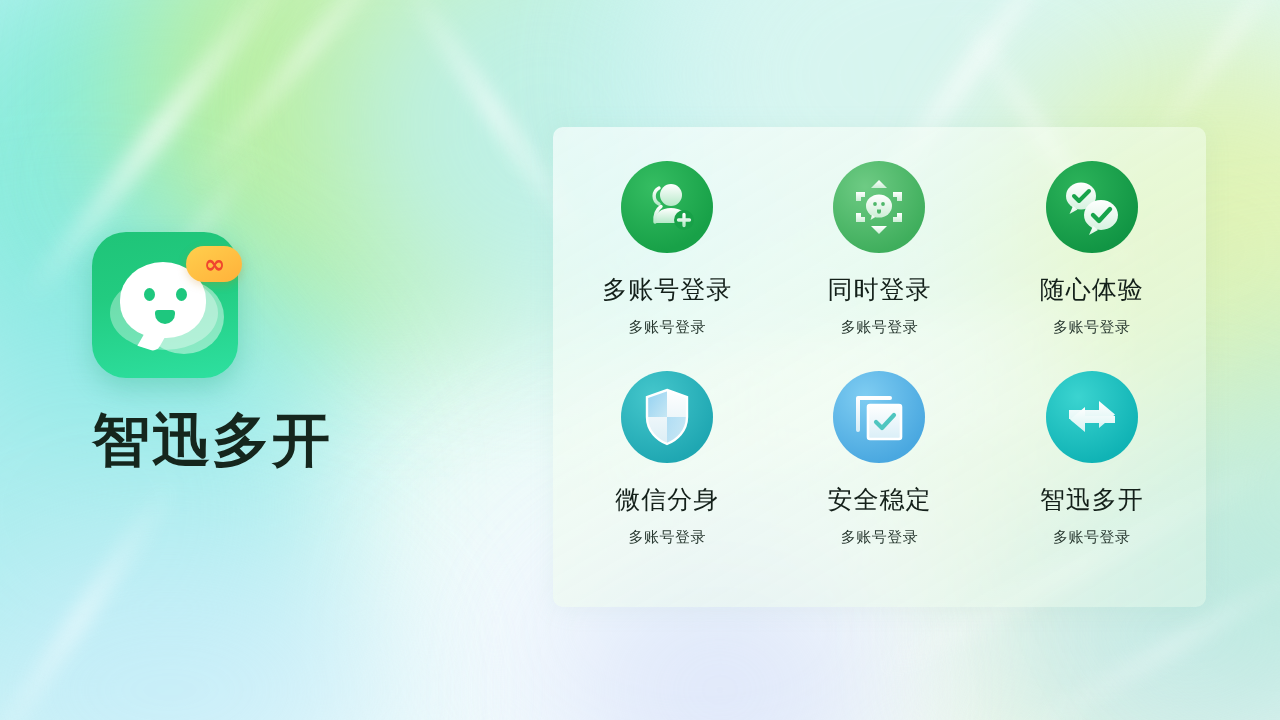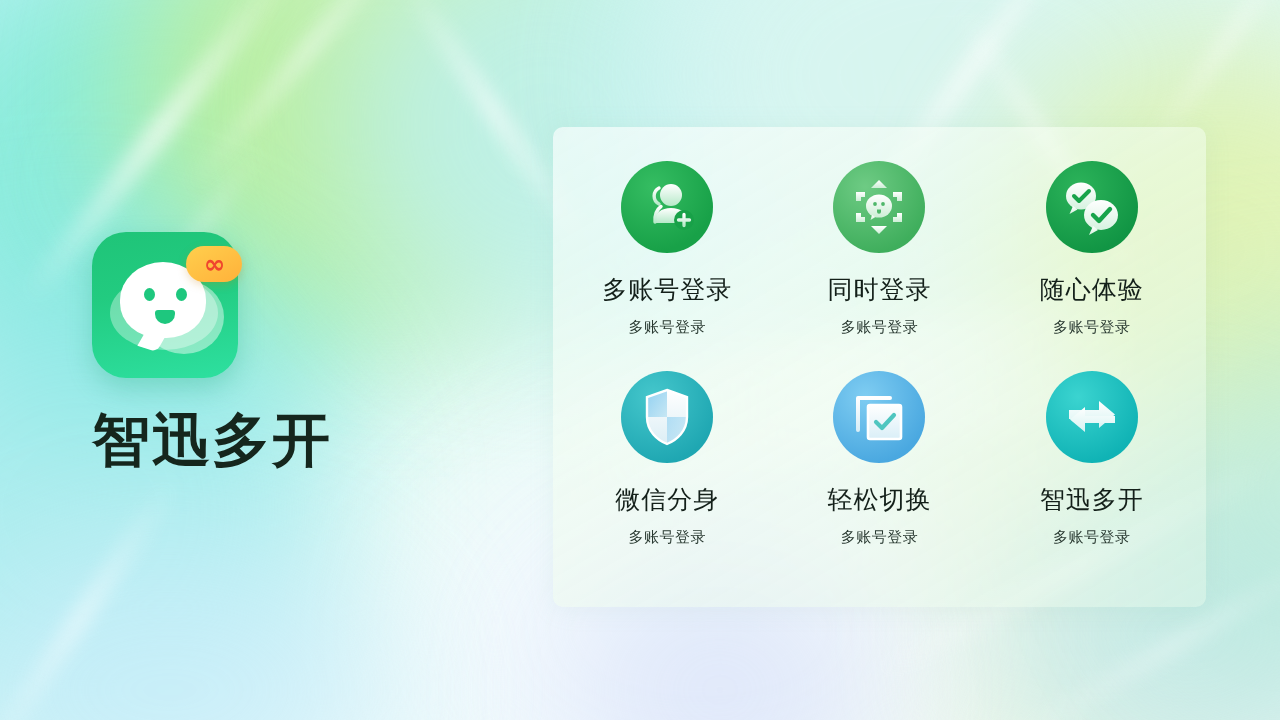--- a/index.html
+++ b/index.html
@@ -278,21 +278,21 @@
             <stop offset="0" stop-color="#ffffff"></stop>
                 <stop offset="1" stop-color="#d9eef7"></stop>
           </linearGradient>
             </defs>
           <path d="M8 42V10h32" fill="none" stroke="url(#g5)" stroke-width="4" stroke-linecap="round" stroke-linejoin="round"></path>
           <rect x="18" y="17" width="33" height="34" rx="2" fill="url(#g5)"></rect>
           <rect x="18" y="17" width="33" height="34" rx="2" fill="none" stroke="#ffffff" stroke-width="2.6"></rect>
           <path d="M26 34l6 6 12-13" fill="none" stroke="#4fc6c0" stroke-width="4.2" stroke-linecap="round" stroke-linejoin="round"></path>
         </svg>
       </div>
-      <div class="f-title">轻松切换</div>
+      <div class="f-title">安全稳定</div>
       <div class="f-sub">多账号登录</div>
     </div>
 
     <div class="feature">
       <div class="circ" style="background:radial-gradient(circle at 35% 28%,#3bd4d0,#10b3b5 75%);">
         <svg width="58" height="52" viewBox="0 0 58 52">
           <defs>
               <linearGradient id="g6" x1="0" y1="0" x2="0" y2="1">
             <stop offset="0" stop-color="#ffffff"></stop>
                 <stop offset="1" stop-color="#d6f3f2"></stop>

